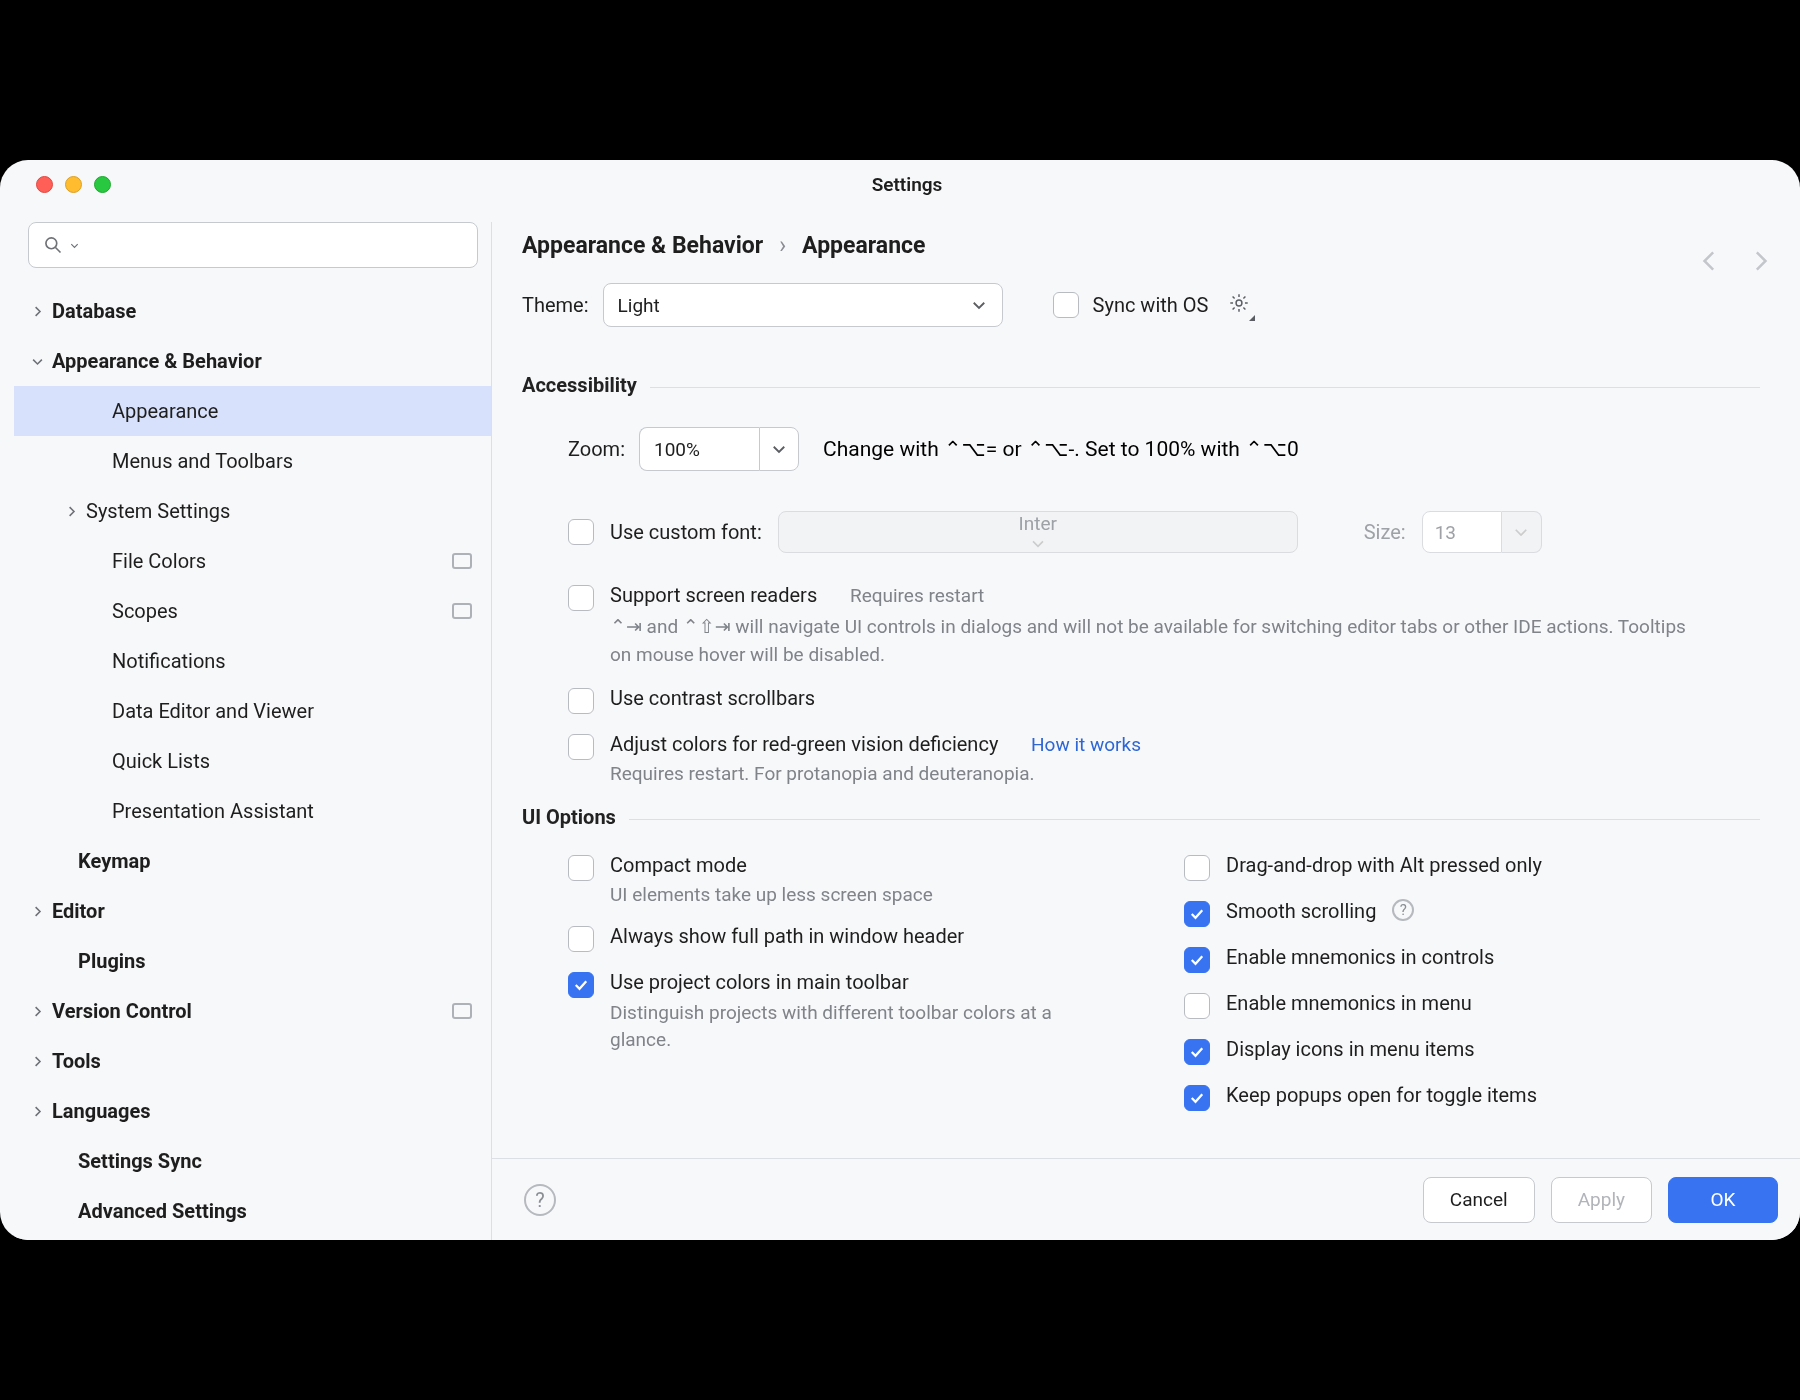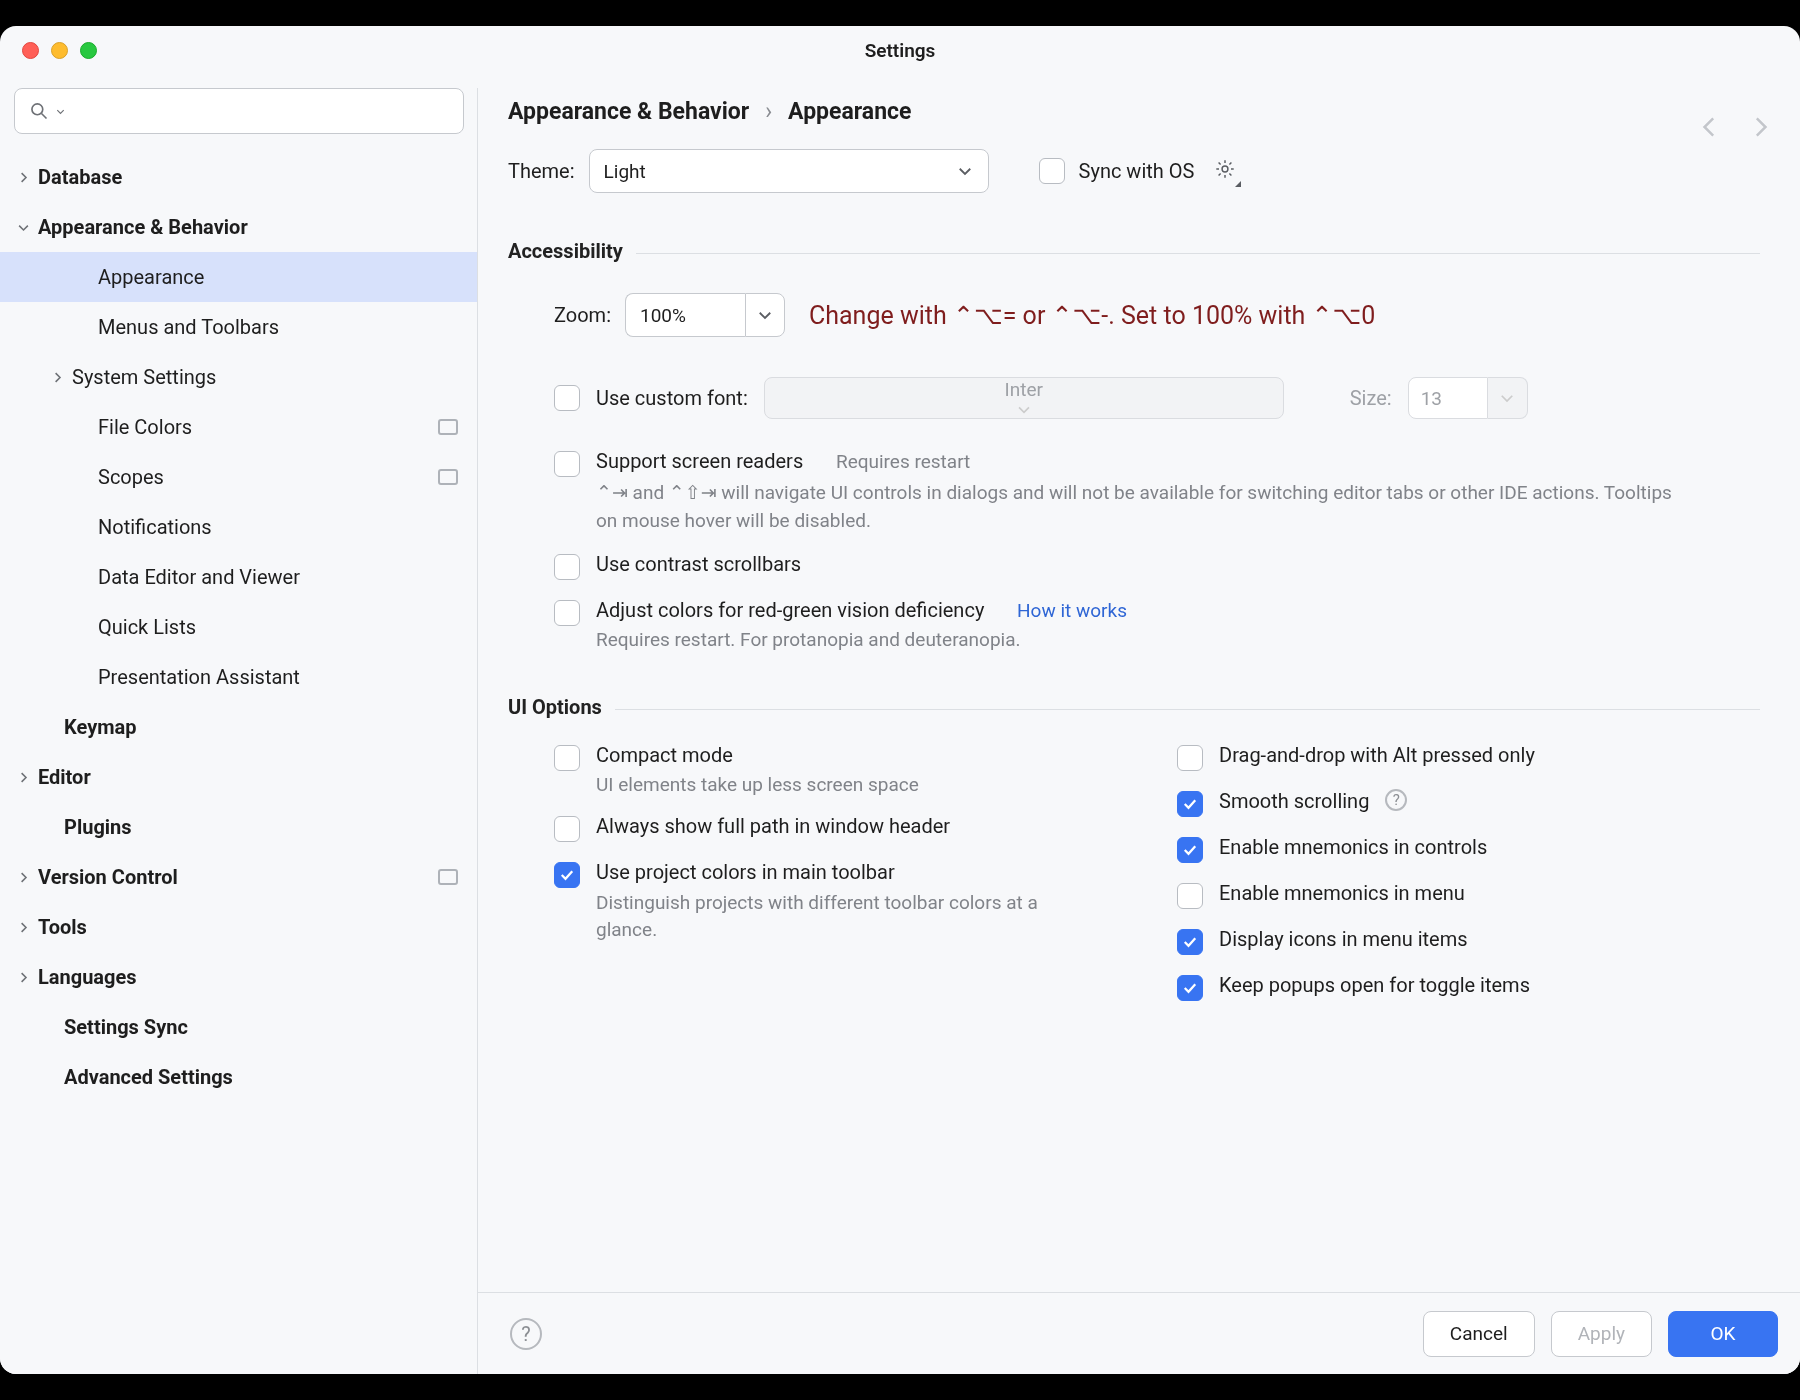--- a/index.html
+++ b/index.html
@@ -8,27 +8,28 @@
     font-family: -apple-system, BlinkMacSystemFont, "Segoe UI", Roboto, Helvetica, Arial, sans-serif;
     font-size: 19px;
     color: #1e1e1e;
     background: #000;
     display: flex;
     align-items: center;
     justify-content: center;
   }
   .window {
     width: 1800px;
-    height: 1348px;
+    height: 1080px;
     background: #f7f8fa;
-    border-radius: 16px;
+    border-radius: 28px;
     overflow: hidden;
     display: flex;
     flex-direction: column;
     position: relative;
+    padding-left: 14px;
   }
   .titlebar {
     height: 48px;
     display: flex;
     align-items: center;
     padding: 0 16px;
     position: relative;
   }
   .traffic { display: flex; gap: 12px; padding-left: 6px;}
   .traffic .dot { width: 17px; height: 17px; border-radius: 50%; }
@@ -122,21 +123,21 @@
     border-left:6px solid transparent;border-bottom:6px solid #5a5d62;
   }
   .section{
     margin-top:46px;
   }
   .section-h{
     display:flex;align-items:center;gap:13px;
     font-size:20px;color:#222;font-weight:bold;
   }
   .section-h .line{flex:1;height:1px;background:#dcdfe3;margin-top:4px;}
-  .hint{color:#7f1d1d;font-size:25px;text-align:center;}
+  .hint{color:#000000;font-size:21px;text-align:center;}
   .hint-sm{color:#808389;font-size:19px;}
   .disabled-select{
     background:#f2f3f5;border:1px solid #dadce0;border-radius:8px;
     height:42px;display:flex;align-items:center;justify-content:space-between;
     padding:0 14px;color:#9ea1a6;flex-direction:column;
   }
   .disabled-input{
     background:#fff;border:1px solid #dadce0;border-radius:8px 0 0 8px;
     height:42px;padding:0 12px;color:#9ea1a6;display:flex;align-items:center;width:80px;
   }
@@ -400,21 +401,21 @@
           <div class="opt" style="padding-left:46px;margin-top:14px;">
             <div class="chk"></div>
             <div>
               <span class="txt">Adjust colors for red-green vision deficiency</span>
               <span class="link" style="margin-left:28px;">How it works</span>
               <div class="sub">Requires restart. For protanopia and deuteranopia.</div>
             </div>
           </div>
         </div>
 
-        <div class="section" style="margin-top:44px;margin-bottom:30px;">
+        <div class="section" style="margin-top:20px;margin-bottom:30px;">
           <div class="section-h">
             <span>UI Options</span>
               <div class="line"></div>
           </div>
 
           <div class="twocol" style="padding-left:46px;margin-top:24px;">
             <div class="col" style="max-width:620px;">
               <div class="opt">
                 <div class="chk"></div>
                 <div>

